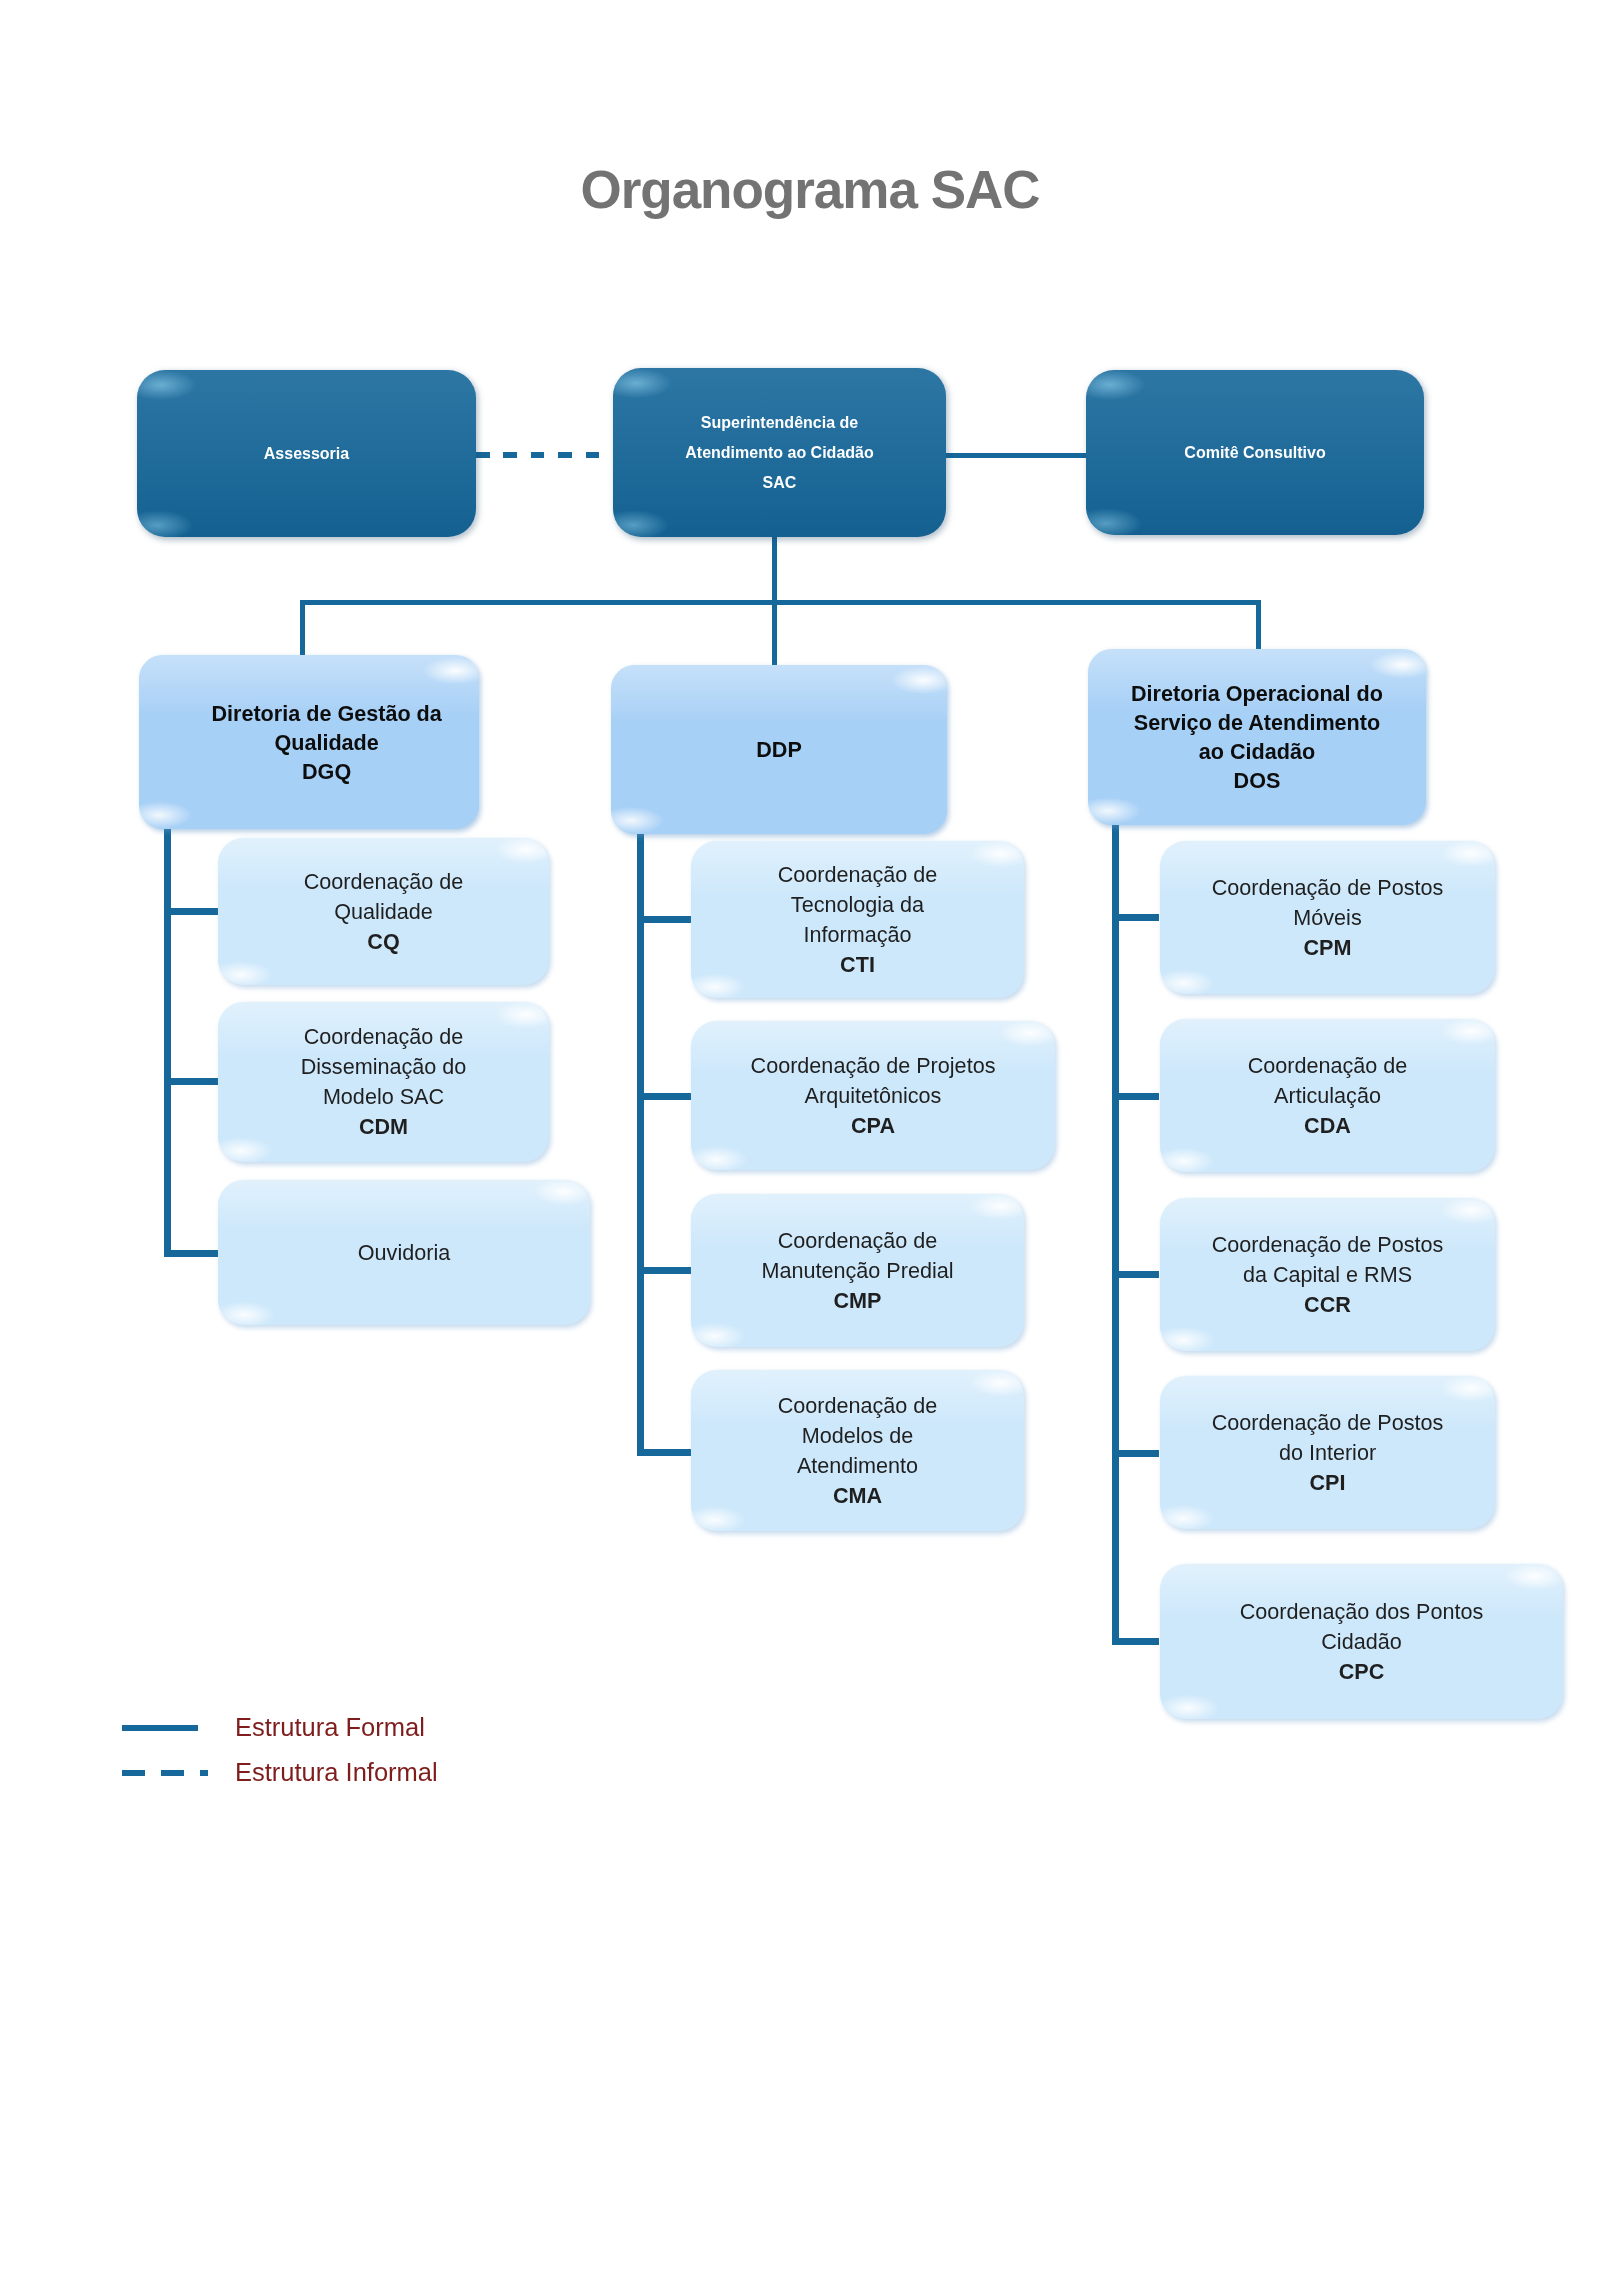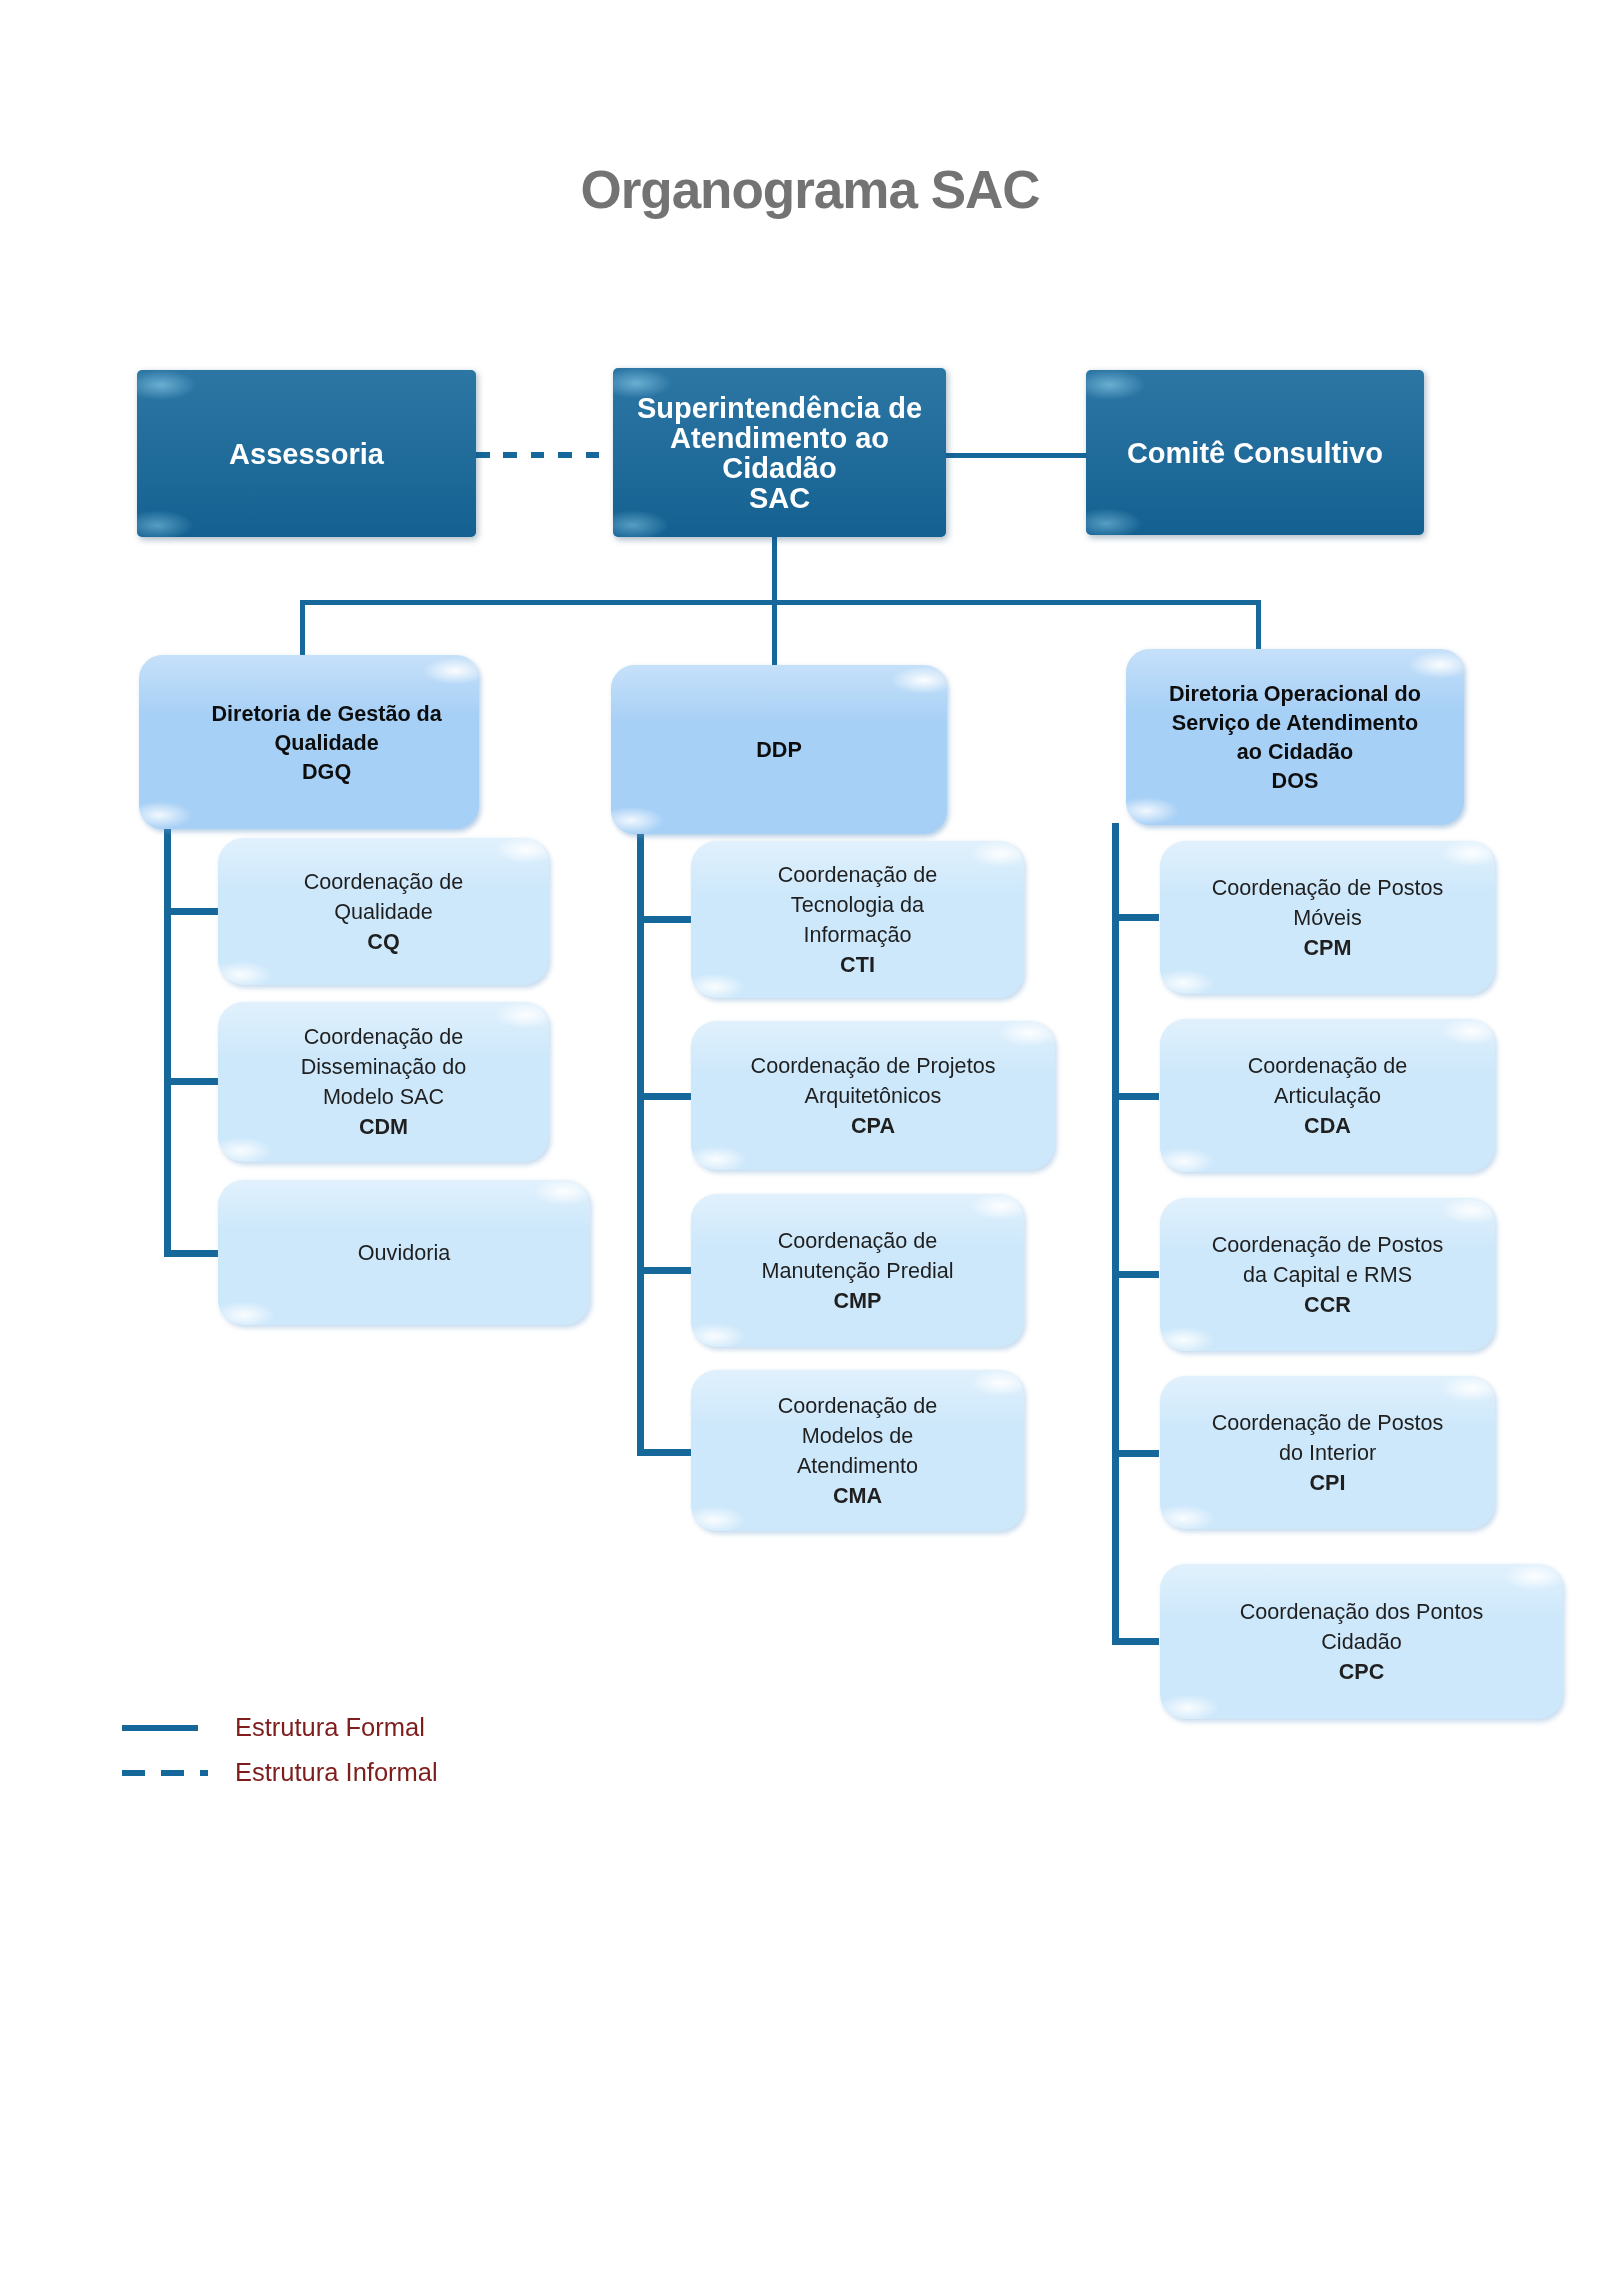--- a/index.html
+++ b/index.html
@@ -26,22 +26,22 @@
     padding:5.9px 9.8px;
   }
   .name,.acronym{white-space:pre-line;}
   .acronym:empty{display:none;}
   .box-top{
     background-color:#15679A;
     background-image:
       radial-gradient(ellipse 51px 21.6px at 7% 9%, rgba(140,205,235,.65), rgba(140,205,235,0) 70%),
       radial-gradient(ellipse 51px 21.6px at 6% 93%, rgba(140,205,235,.55), rgba(140,205,235,0) 70%),
       linear-gradient(180deg, rgba(255,255,255,.10), rgba(0,0,0,.06));
-    border-radius:5px;
-    color:#ffffff;font-weight:bold;font-size:29px;line-height:30px;
+    border-radius:28px;
+    color:#ffffff;font-weight:bold;font-size:16px;line-height:30px;
     box-shadow:2px 2.9px 5.9px rgba(30,70,100,.35);
   }
   .box-mid{
     background-color:#A7D0F6;
     background-image:
       radial-gradient(ellipse 47px 19.6px at 93% 9%, rgba(255,255,255,.95), rgba(255,255,255,0) 70%),
       radial-gradient(ellipse 47px 19.6px at 6% 92%, rgba(255,255,255,.85), rgba(255,255,255,0) 70%),
       linear-gradient(180deg, rgba(255,255,255,.35), rgba(255,255,255,0) 35%);
     border-radius:23.5px;
     color:#0d0d0d;font-weight:bold;font-size:21.6px;line-height:29px;
@@ -120,21 +120,21 @@
   </div>
 
   <div class="box box-mid" style="left:139px;top:655px;width:340px;height:174px;padding-left:45px;">
     <div class="name">Diretoria de Gestão da
 Qualidade</div>
     <div class="acronym">DGQ</div>
   </div>
   <div class="box box-mid" style="left:611px;top:665px;width:336px;height:169px;">
     <div class="acronym">DDP</div>
   </div>
-  <div class="box box-mid" style="left:1088px;top:649px;width:338px;height:176px;margin-left:38px;">
+  <div class="box box-mid" style="left:1088px;top:649px;width:338px;height:176px;">
     <div class="name">Diretoria Operacional do
 Serviço de Atendimento
 ao Cidadão</div>
     <div class="acronym">DOS</div>
   </div>
 
   <div class="box box-child" style="left:218px;top:838px;width:331px;height:147px;">
     <div class="name">Coordenação de
 Qualidade</div>
     <div class="acronym">CQ</div>

